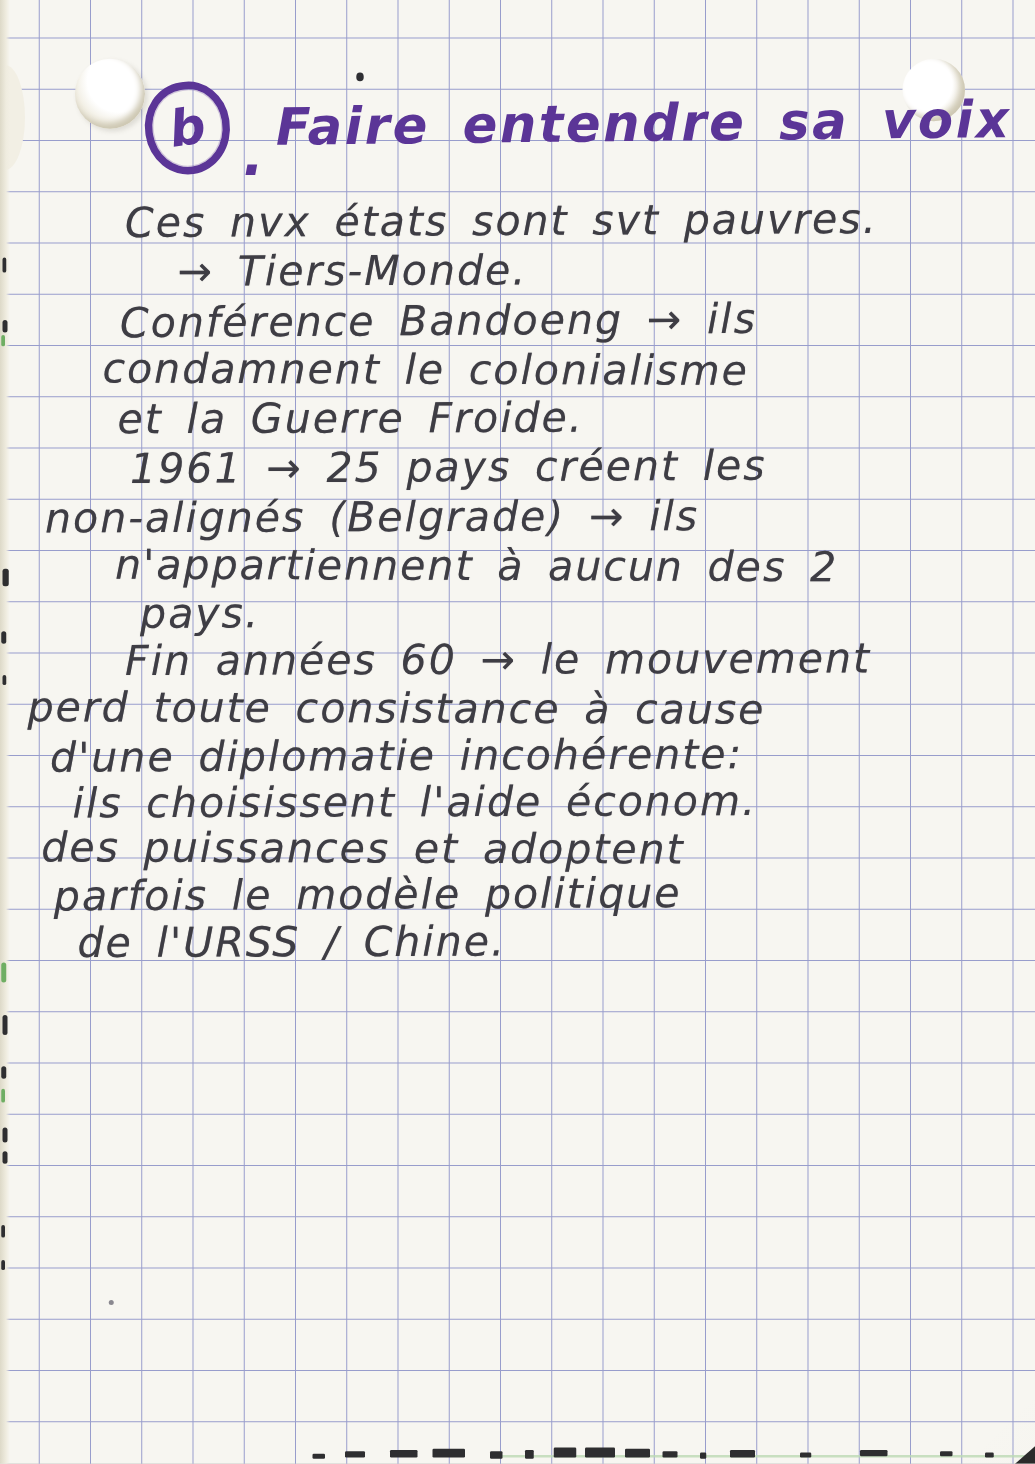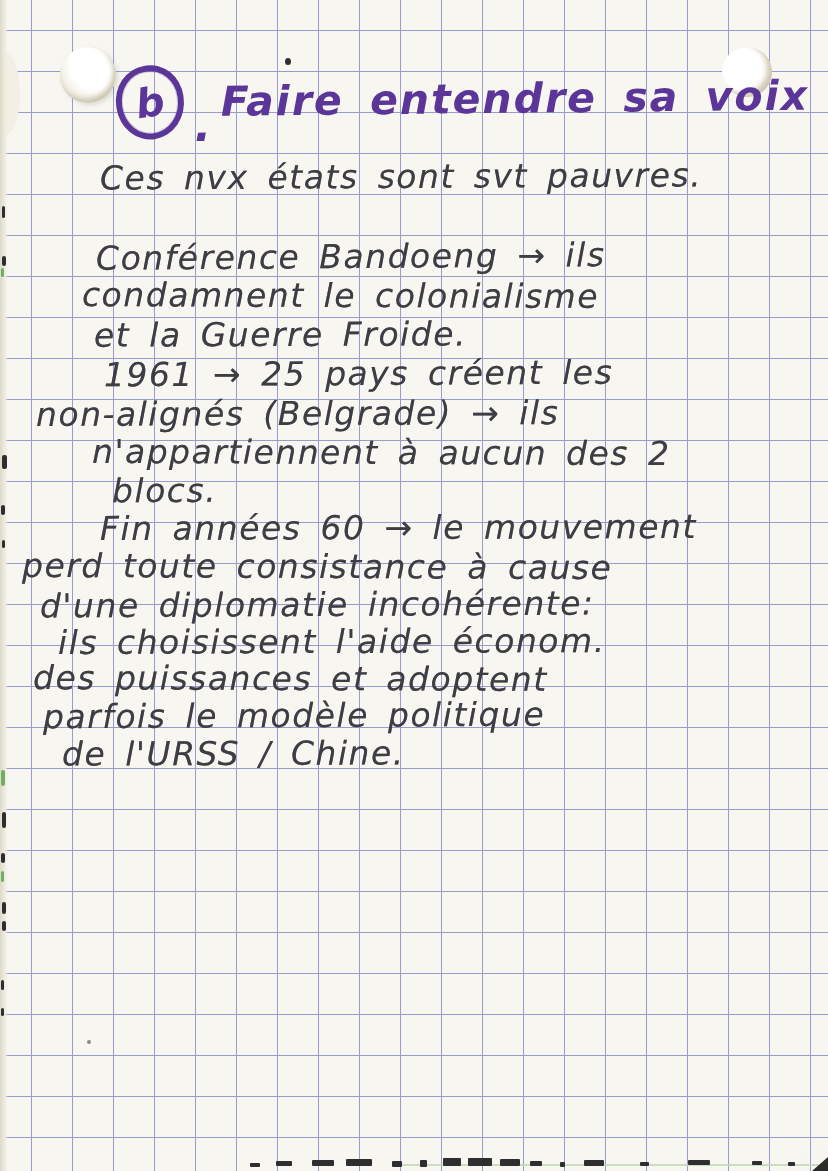--- a/index.html
+++ b/index.html
@@ -123,27 +123,28 @@
   <div class="pencil-dot" style="left:285px;top:58px;width:6px;height:7px;background:#2f2f33;"></div>
   <div class="pencil-dot" style="left:87px;top:1040px;width:4px;height:4px;background:#8a8890;"></div>
 
   <div class="title-row">
     <span class="section-bullet">b</span>
     <span class="title-dot">.</span>
     <span class="title-text">Faire entendre sa voix :</span>
   </div>
 
   <div class="hand" style="left:100px;top:160px;transform:rotate(-0.3deg);">Ces nvx états sont svt pauvres.</div>
+  <div class="hand" style="left:142px;top:200px;transform:rotate(-0.2deg);">→ Tiers-Monde.</div>
   <div class="hand" style="left:96px;top:240px;transform:rotate(-0.4deg);">Conférence Bandoeng → ils</div>
   <div class="hand" style="left:82px;top:279px;transform:rotate(0.2deg);">condamnent le colonialisme</div>
   <div class="hand" style="left:94px;top:318px;transform:rotate(-0.2deg);">et la Guerre Froide.</div>
   <div class="hand" style="left:104px;top:357px;transform:rotate(-0.3deg);">1961 → 25 pays créent les</div>
   <div class="hand" style="left:36px;top:397px;transform:rotate(-0.2deg);">non-alignés (Belgrade) → ils</div>
   <div class="hand" style="left:92px;top:436px;transform:rotate(0.2deg);">n'appartiennent à aucun des 2</div>
-  <div class="hand" style="left:112px;top:474px;transform:rotate(-0.3deg);">blocs.</div>
+  <div class="hand" style="left:112px;top:474px;transform:rotate(-0.3deg);">pays.</div>
   <div class="hand" style="left:100px;top:511px;transform:rotate(-0.2deg);">Fin années 60 → le mouvement</div>
   <div class="hand" style="left:22px;top:550px;transform:rotate(0.2deg);">perd toute consistance à cause</div>
   <div class="hand" style="left:40px;top:588px;transform:rotate(-0.3deg);">d'une diplomatie incohérente:</div>
   <div class="hand" style="left:58px;top:625px;transform:rotate(-0.2deg);">ils choisissent l'aide économ.</div>
   <div class="hand" style="left:33px;top:662px;transform:rotate(0.2deg);">des puissances et adoptent</div>
   <div class="hand" style="left:43px;top:699px;transform:rotate(-0.3deg);">parfois le modèle politique</div>
   <div class="hand" style="left:62px;top:737px;transform:rotate(-0.2deg);">de l'URSS / Chine.</div>
 
   <div class="green-tint-line" style="left:400px;top:1164px;width:428px;height:2px;"></div>
   <div class="bleed-mark" style="left:250px;top:1163px;width:10px;height:4px;"></div>

